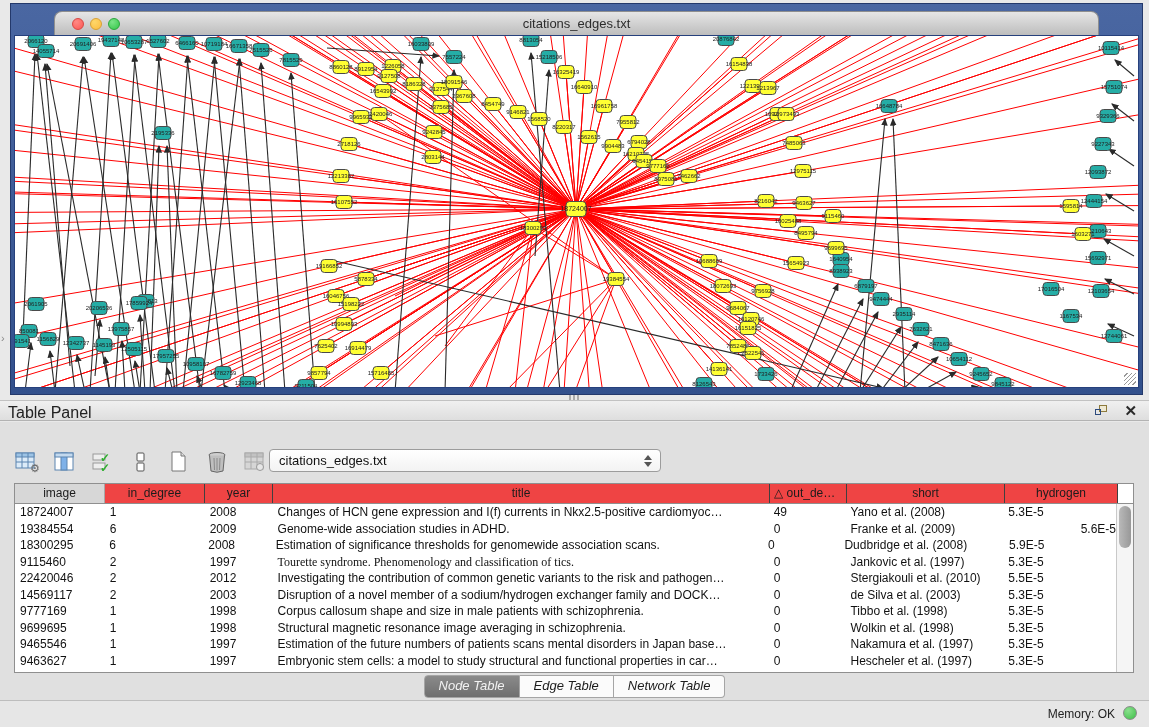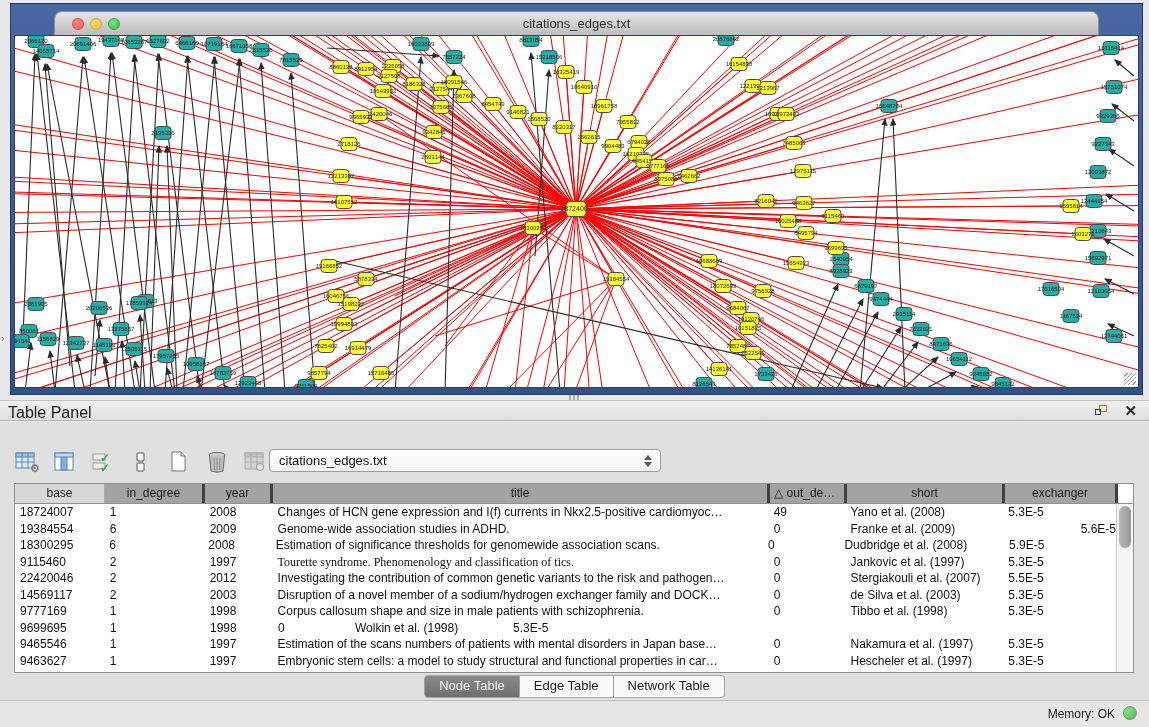--- a/index.html
+++ b/index.html
@@ -48,36 +48,36 @@
   #combo-stepper { position:absolute; right:6px; top:3px; width:12px; height:16px; text-align:center; }
   #combo-stepper .up, #combo-stepper .dn { width:0; height:0; border-left:4px solid transparent;
     border-right:4px solid transparent; margin:2px auto; }
   #combo-stepper .up { border-bottom:5px solid #555; }
   #combo-stepper .dn { border-top:5px solid #555; }
 
   
   #table-box { position:absolute; left:14px; top:61px; width:1120px; height:190px;
     background:#fff; border:1px solid #8f8f8f; }
   #table-header { display:flex; height:20px; border-bottom:1px solid #8f8f8f; }
-  .hcell { font-size:12px; color:#1c1c1c; line-height:19px; background:#a3a3a3;
-    border-right:3px solid #404040; overflow:hidden; white-space:nowrap; cursor:pointer; }
+  .hcell { font-size:12px; color:#1c1c1c; line-height:19px; background:#ef4444;
+    border-right:1px solid #404040; overflow:hidden; white-space:nowrap; cursor:pointer; }
   .hcell.first { background:#d7d7d7; border-right:1px solid #a8a8a8; }
   #table-rows { position:absolute; left:0; top:20px; right:17px; bottom:0; overflow:hidden; }
   .trow { display:flex; height:16.5px; background:#fff; }
   .tcell { font-size:12px; color:#111; line-height:16px; padding-left:5px;
     overflow:hidden; white-space:nowrap; }
   #vscroll { position:absolute; right:0; top:20px; width:17px; bottom:0;
     background:#f5f5f5; border-left:1px solid #c9c9c9; }
   #vthumb { position:absolute; left:2px; top:2px; width:12px; height:42px; border-radius:6px;
     background:linear-gradient(90deg,#b9b9b9,#989898); cursor:pointer; }
 
   
   #tabs { position:absolute; left:0; right:0; top:253px; display:flex; justify-content:center; }
   .tab { font-size:13px; height:23px; line-height:20px; padding:0 14px; background:#fbfbfb;
-    border:1px solid #a5a5a5; border-left:none; color:#1c1c1c; cursor:pointer; }
+    border:1px solid #a5a5a5; border-left:none; color:#1c1c1c; cursor:pointer;font-style:italic; }
   .tab.first { border-left:1px solid #a5a5a5; border-radius:4px 0 0 4px; }
   .tab.last { border-radius:0 4px 4px 0; }
   .tab.active { background:linear-gradient(180deg,#8a8a8a,#6f6f6f); color:#f2f2f2; }
 
   
   #footer { position:absolute; left:0; top:700px; width:1149px; height:27px;
     background:#e6e6e6; border-top:1px solid #bdbdbd; }
   #memory { position:absolute; right:34px; top:6px; font-size:12px; color:#222; }
   #memory-dot { position:absolute; right:12px; top:5px; width:14px; height:14px; border-radius:50%;
     background:radial-gradient(circle at 35% 30%,#8ae08d,#3dbf47); border:1px solid #8a8a8a; }
@@ -646,27 +646,27 @@
   <div id="network-combo">
     <span>citations_edges.txt</span>
     <div id="combo-stepper">
         <div class="up"></div>
         <div class="dn"></div>
       </div>
   </div>
 
   <div id="table-box">
     <div id="table-header">
-        <div class="hcell first" style="width: 90px; text-align: center;">base</div>
+        <div class="hcell first" style="width: 90px; text-align: center;">image</div>
         <div class="hcell" style="width: 100px; text-align: center;">in_degree</div>
         <div class="hcell" style="width: 68px; text-align: center;">year</div>
         <div class="hcell" style="width: 497px; text-align: center;">title</div>
         <div class="hcell" style="width: 77px; text-align: left; padding-left: 4px;">△ out_de…</div>
         <div class="hcell" style="width: 158px; text-align: center;">short</div>
-        <div class="hcell" style="width: 113px; text-align: center;">exchanger</div>
+        <div class="hcell" style="width: 113px; text-align: center;">hydrogen</div>
       </div>
     <div id="table-rows">
         <div class="trow">
           <div class="tcell" style="width: 90px;">18724007</div>
           <div class="tcell" style="width: 100px;">1</div>
           <div class="tcell" style="width: 68px;">2008</div>
           <div class="tcell" style="width: 497px;">Changes of HCN gene expression and I(f) currents in Nkx2.5-positive cardiomyoc…</div>
           <div class="tcell" style="width: 77px;">49</div>
           <div class="tcell" style="width: 158px;">Yano et al. (2008)</div>
           <div class="tcell" style="width: 113px;">5.3E-5</div>
@@ -697,21 +697,21 @@
           <div class="tcell" style="width: 77px;">0</div>
           <div class="tcell" style="width: 158px;">Jankovic et al. (1997)</div>
           <div class="tcell" style="width: 113px;">5.3E-5</div>
         </div>
         <div class="trow">
           <div class="tcell" style="width: 90px;">22420046</div>
           <div class="tcell" style="width: 100px;">2</div>
           <div class="tcell" style="width: 68px;">2012</div>
           <div class="tcell" style="width: 497px;">Investigating the contribution of common genetic variants to the risk and pathogen…</div>
           <div class="tcell" style="width: 77px;">0</div>
-          <div class="tcell" style="width: 158px;">Stergiakouli et al. (2007)</div>
+          <div class="tcell" style="width: 158px;">Stergiakouli et al. (2010)</div>
           <div class="tcell" style="width: 113px;">5.5E-5</div>
         </div>
         <div class="trow">
           <div class="tcell" style="width: 90px;">14569117</div>
           <div class="tcell" style="width: 100px;">2</div>
           <div class="tcell" style="width: 68px;">2003</div>
           <div class="tcell" style="width: 497px;">Disruption of a novel member of a sodium/hydrogen exchanger family and DOCK…</div>
           <div class="tcell" style="width: 77px;">0</div>
           <div class="tcell" style="width: 158px;">de Silva et al. (2003)</div>
           <div class="tcell" style="width: 113px;">5.3E-5</div>
@@ -722,29 +722,30 @@
           <div class="tcell" style="width: 68px;">1998</div>
           <div class="tcell" style="width: 497px;">Corpus callosum shape and size in male patients with schizophrenia.</div>
           <div class="tcell" style="width: 77px;">0</div>
           <div class="tcell" style="width: 158px;">Tibbo et al. (1998)</div>
           <div class="tcell" style="width: 113px;">5.3E-5</div>
         </div>
         <div class="trow">
           <div class="tcell" style="width: 90px;">9699695</div>
           <div class="tcell" style="width: 100px;">1</div>
           <div class="tcell" style="width: 68px;">1998</div>
+          <div class="tcell" style="width: 497px;">Structural magnetic resonance image averaging in schizophrenia.</div>
           <div class="tcell" style="width: 77px;">0</div>
           <div class="tcell" style="width: 158px;">Wolkin et al. (1998)</div>
           <div class="tcell" style="width: 113px;">5.3E-5</div>
         </div>
         <div class="trow">
           <div class="tcell" style="width: 90px;">9465546</div>
           <div class="tcell" style="width: 100px;">1</div>
           <div class="tcell" style="width: 68px;">1997</div>
-          <div class="tcell" style="width: 497px;">Estimation of the scans numbers of patients with mental disorders in Japan base…</div>
+          <div class="tcell" style="width: 497px;">Estimation of the future numbers of patients scans mental disorders in Japan base…</div>
           <div class="tcell" style="width: 77px;">0</div>
           <div class="tcell" style="width: 158px;">Nakamura et al. (1997)</div>
           <div class="tcell" style="width: 113px;">5.3E-5</div>
         </div>
         <div class="trow">
           <div class="tcell" style="width: 90px;">9463627</div>
           <div class="tcell" style="width: 100px;">1</div>
           <div class="tcell" style="width: 68px;">1997</div>
           <div class="tcell" style="width: 497px;">Embryonic stem cells: a model to study structural and functional properties in car…</div>
           <div class="tcell" style="width: 77px;">0</div>

